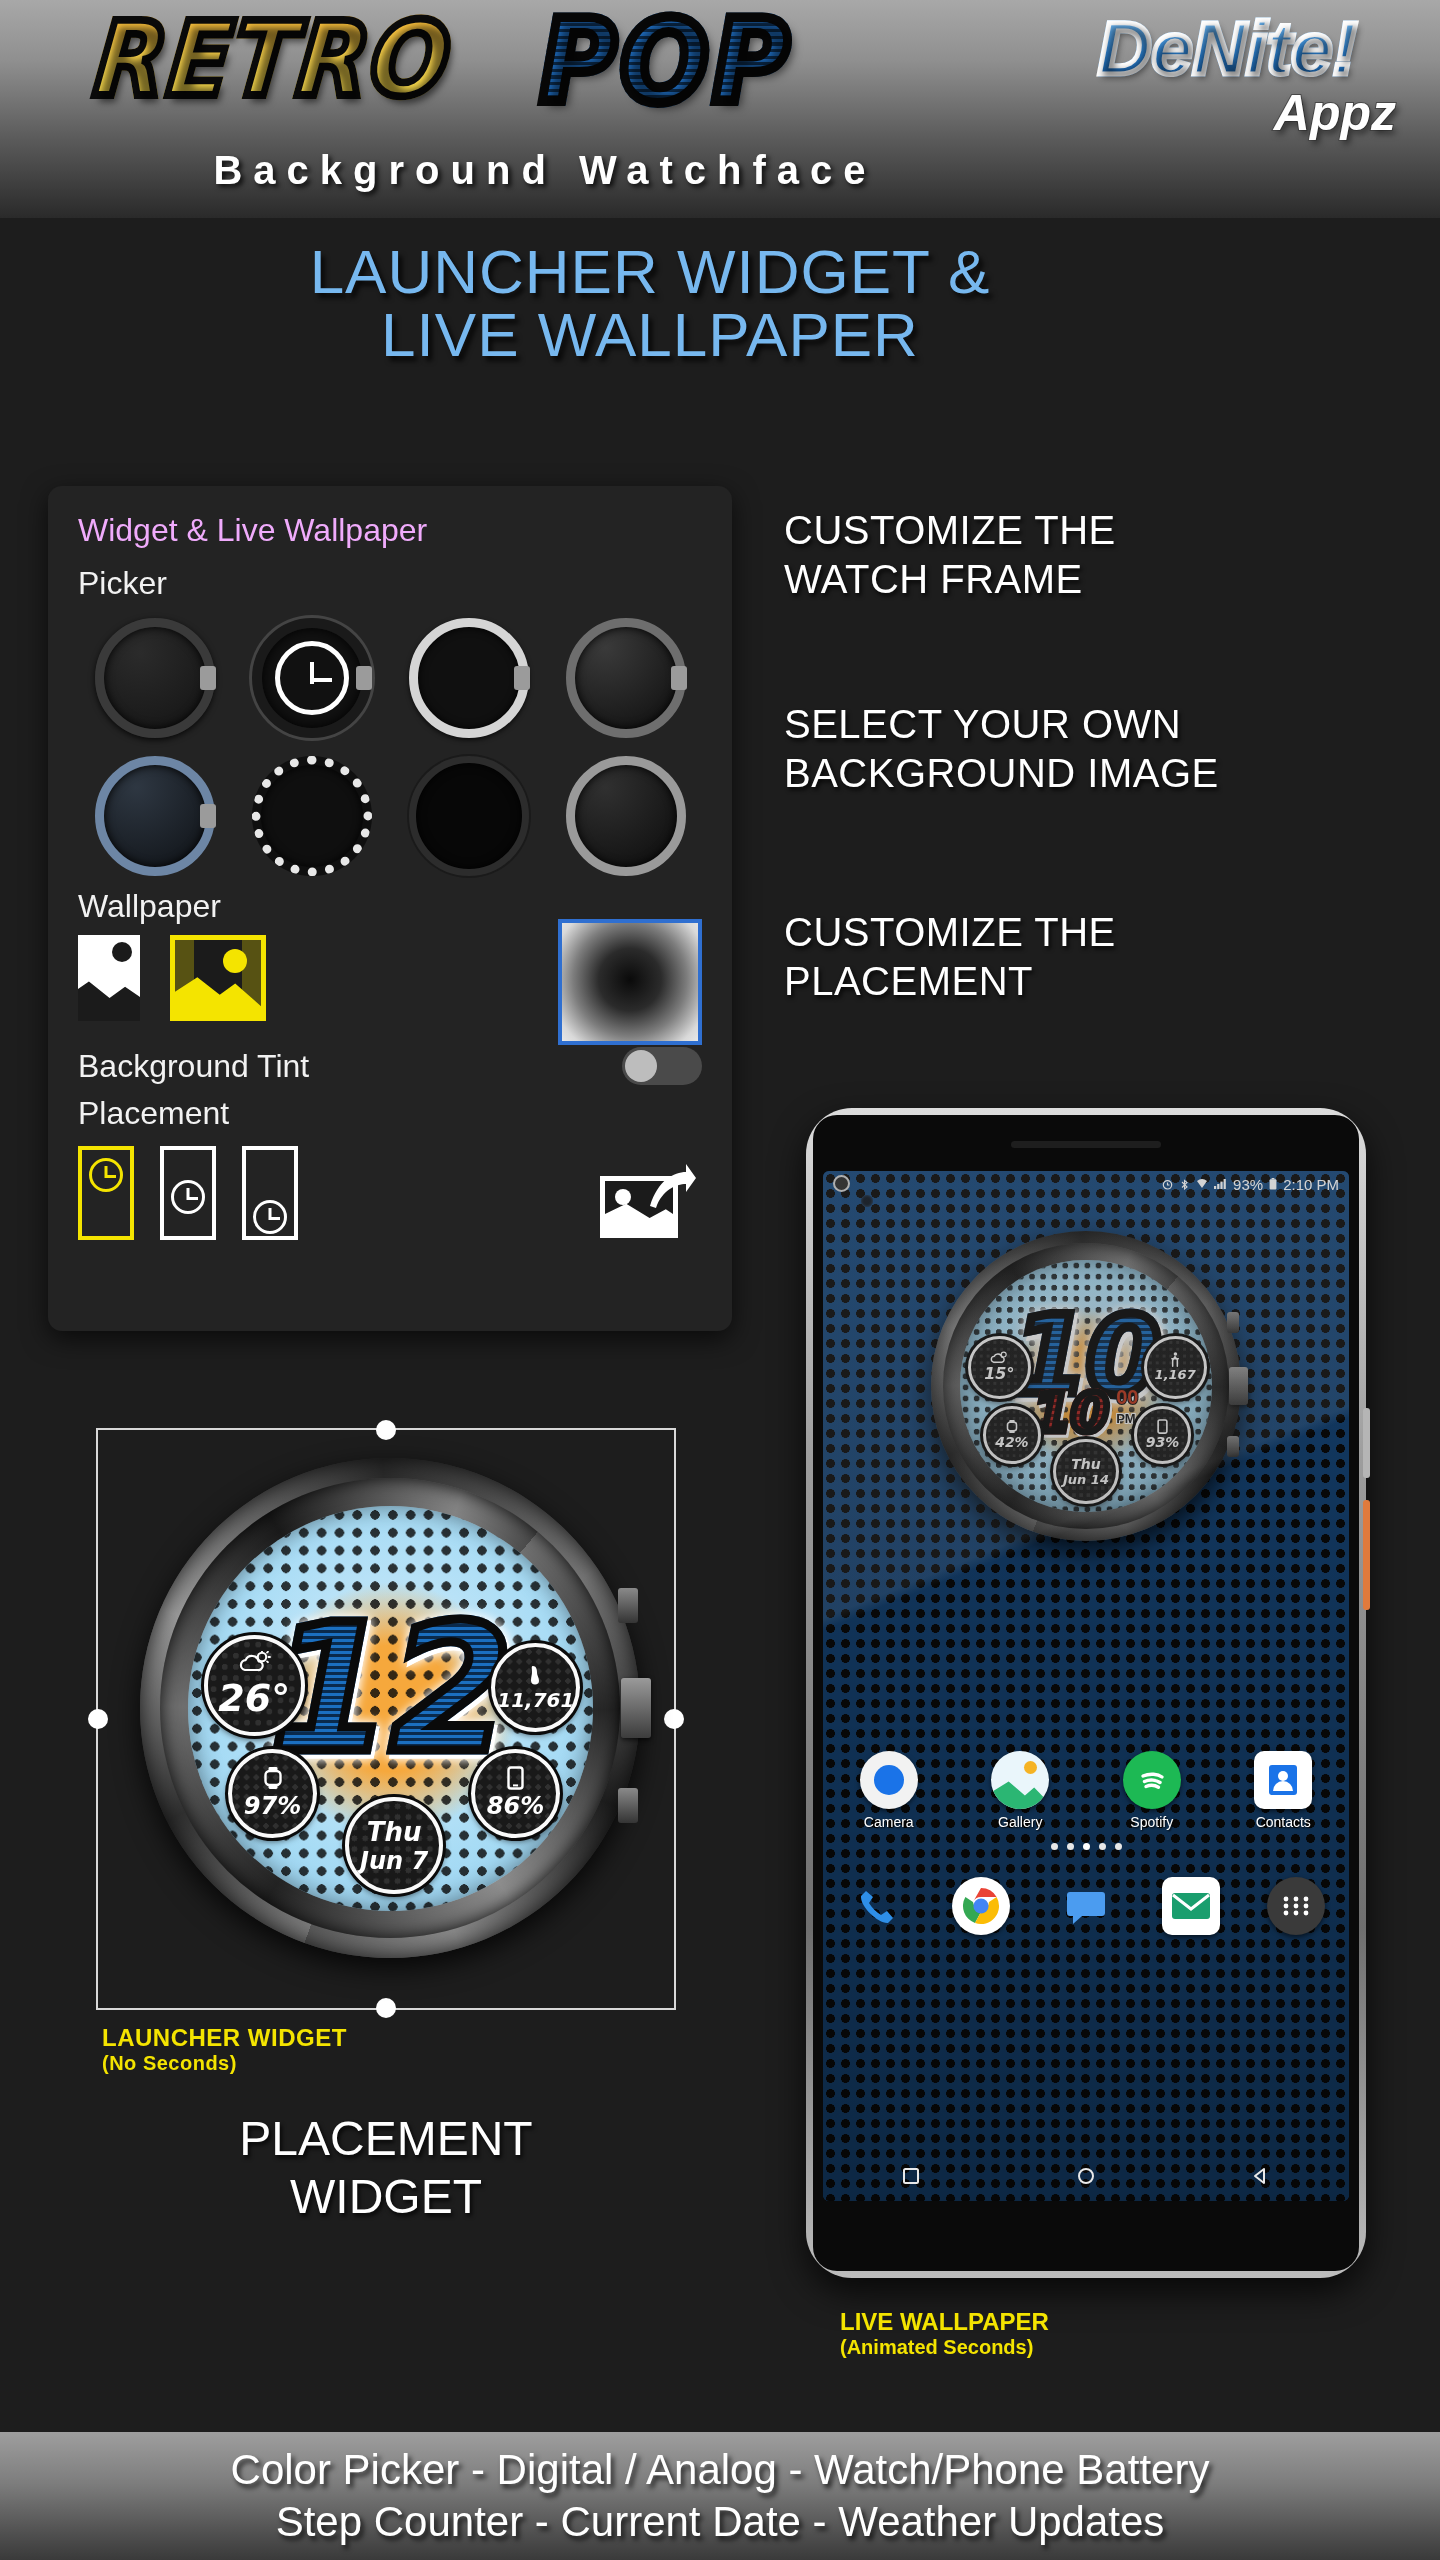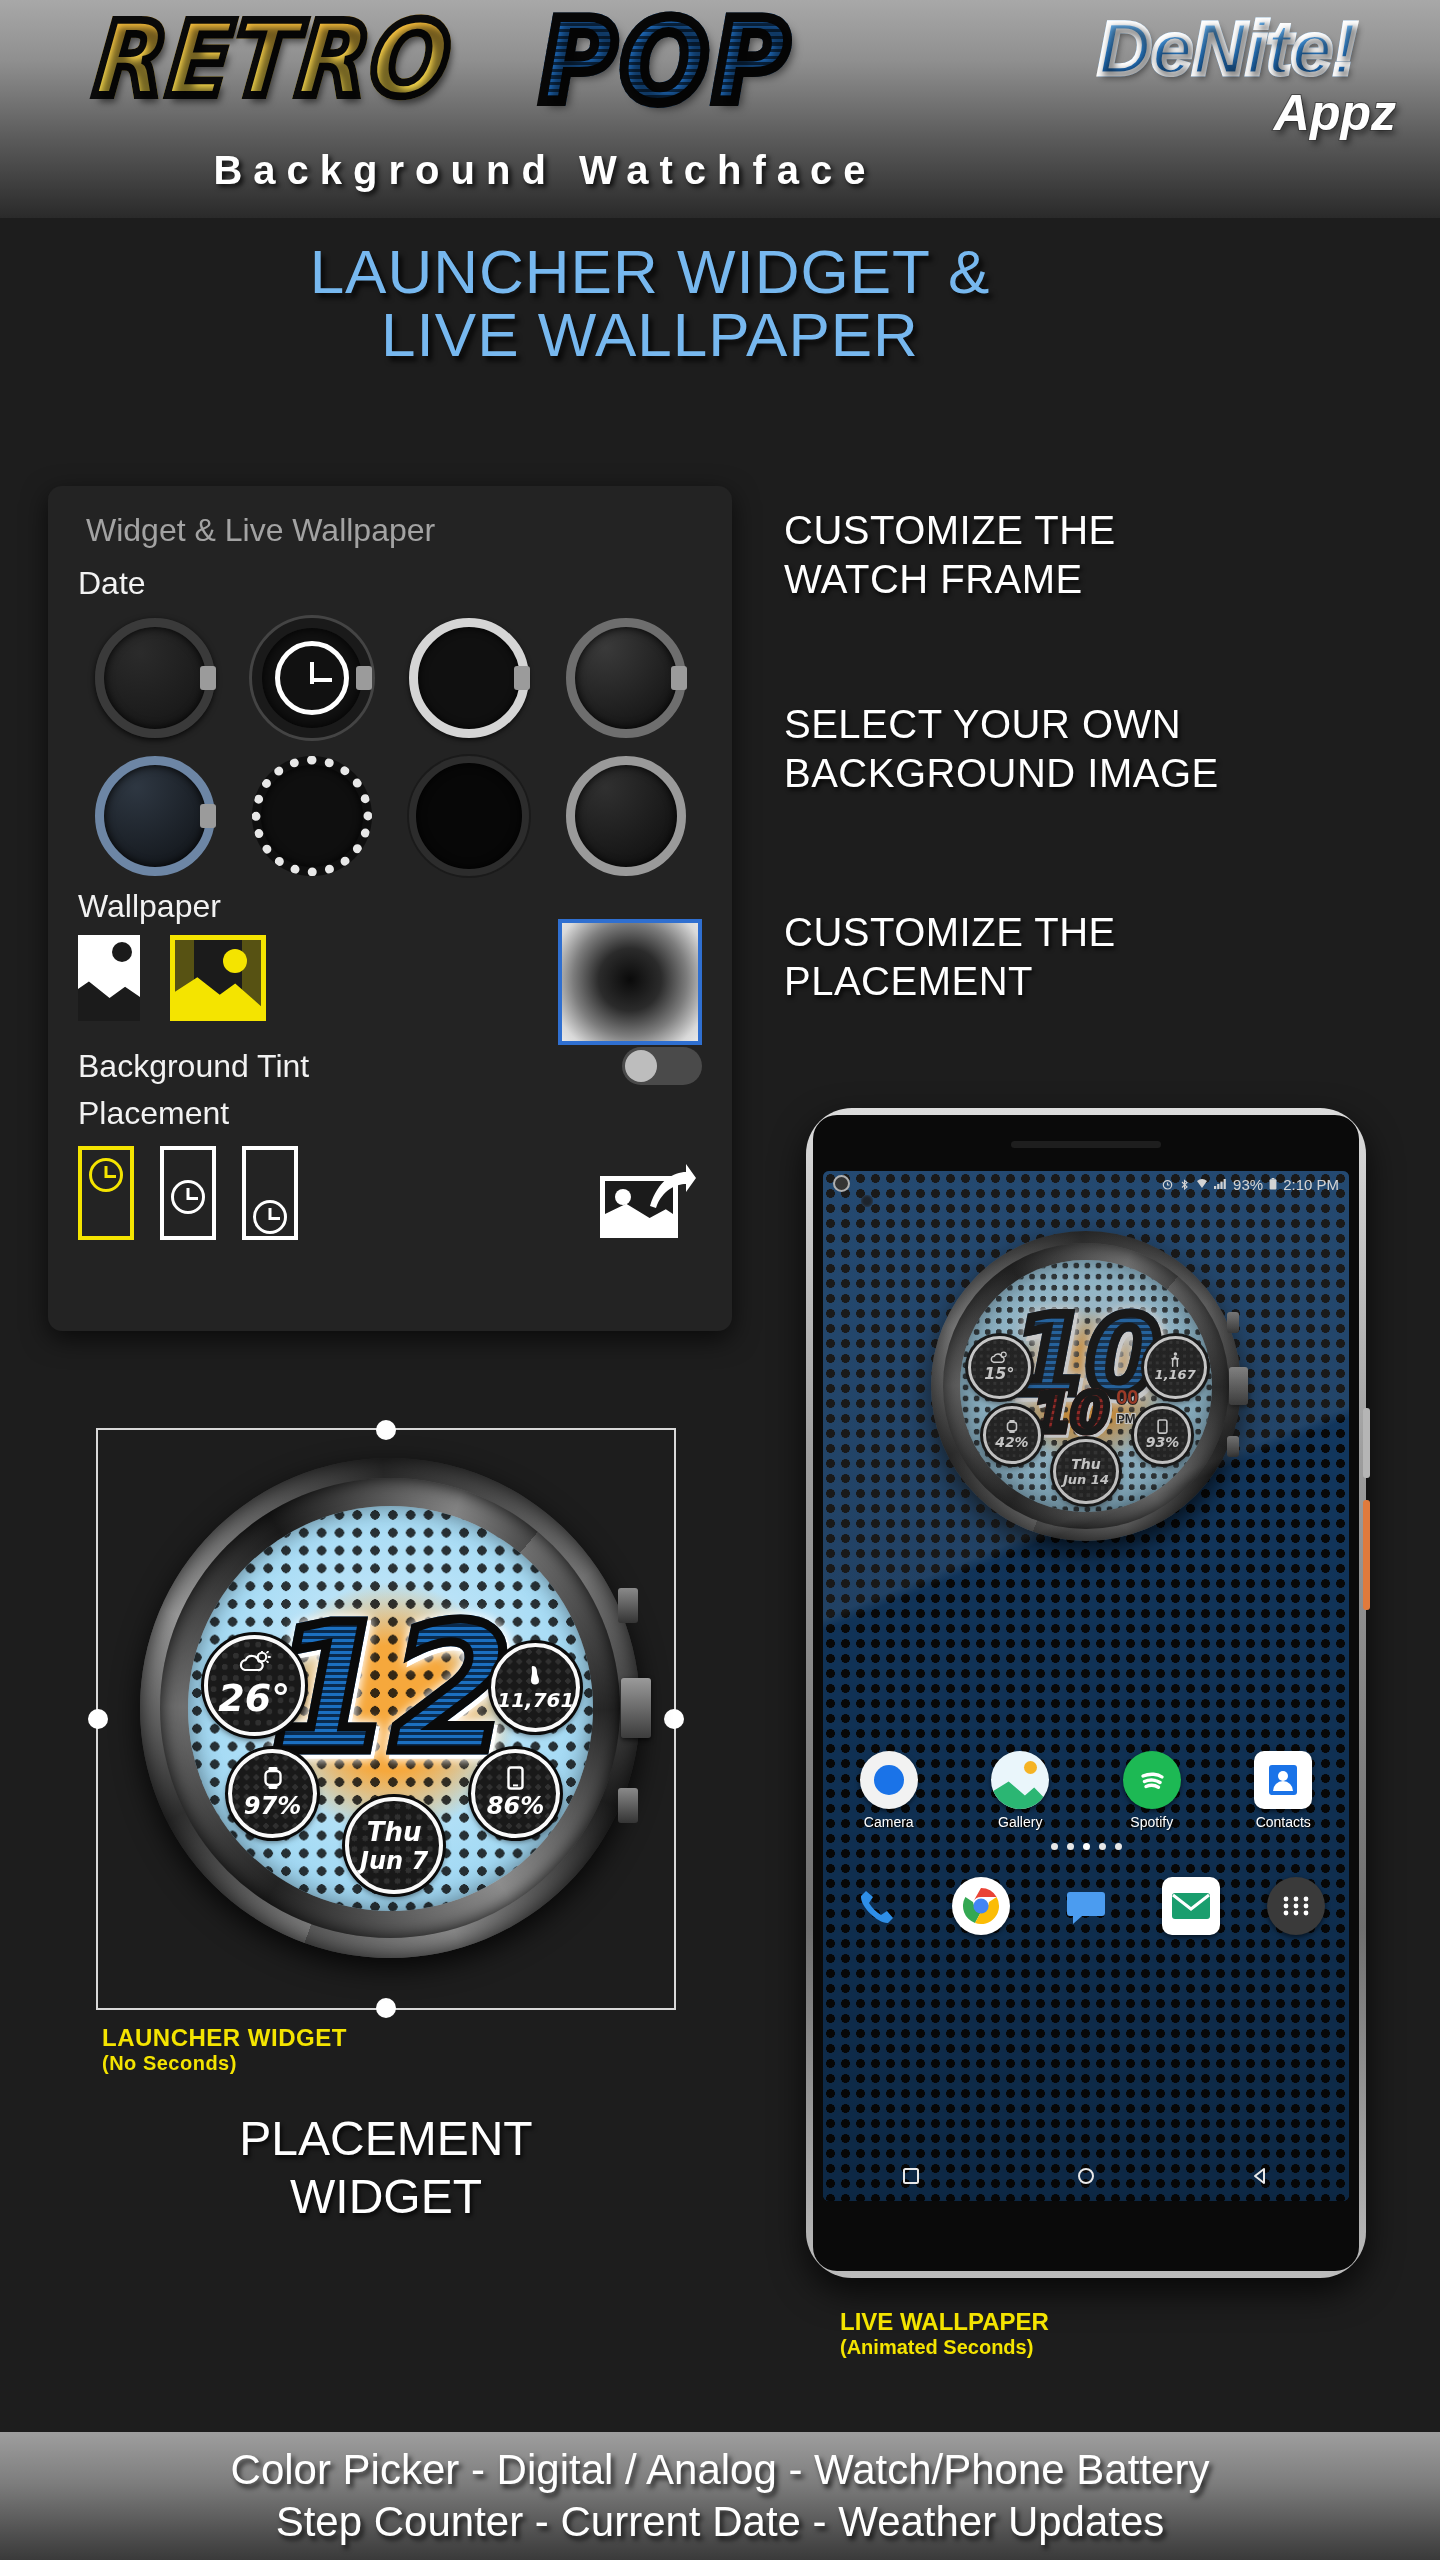--- a/index.html
+++ b/index.html
@@ -73,21 +73,21 @@
     text-shadow: 4px 5px 5px rgba(0,0,0,.75);
   }
 
   
   .panel {
     position: absolute; left: 48px; top: 486px; width: 684px; height: 845px;
     background: #232323; border-radius: 14px;
     box-shadow: 0 8px 26px rgba(0,0,0,.65);
     padding: 26px 30px;
   }
-  .panel-title { color: #a3a3a3; font-size: 32px; margin-bottom: 16px; margin-left: 8px; }
+  .panel-title { color: #f0abfc; font-size: 32px; margin-bottom: 16px; }
   .panel-label { color: #f2f2f2; font-size: 32px; margin: 4px 0 10px 0; }
   .ring-grid { display: grid; grid-template-columns: repeat(4,1fr); gap: 6px 4px; margin-bottom: 6px; }
   .ring-cell { height: 132px; display: flex; align-items: center; justify-content: center; position: relative; }
   .ring {
     width: 120px; height: 120px; border-radius: 50%;
     position: relative;
   }
   .ring.r1 { border: 9px solid #3a3a3a; background: radial-gradient(circle at 35% 25%, #2b2b2b, #131313);
              box-shadow: inset 0 0 10px #000, 0 2px 6px rgba(0,0,0,.8); }
   .ring.r2 { border: 10px solid #1a1a1a; background:#111;
@@ -279,21 +279,21 @@
     </div>
   </div>
 
   <div class="headline">
     <div>LAUNCHER WIDGET &amp;</div>
     <div>LIVE WALLPAPER</div>
   </div>
 
   <div class="panel">
     <div class="panel-title">Widget &amp; Live Wallpaper</div>
-    <div class="panel-label">Date</div>
+    <div class="panel-label">Picker</div>
 
     <div class="ring-grid">
       <div class="ring-cell">
           <div class="ring r1">
             <div class="lug"></div>
           </div>
         </div>
       <div class="ring-cell">
           <div class="ring r2">
             <div class="ring-clock"></div>

